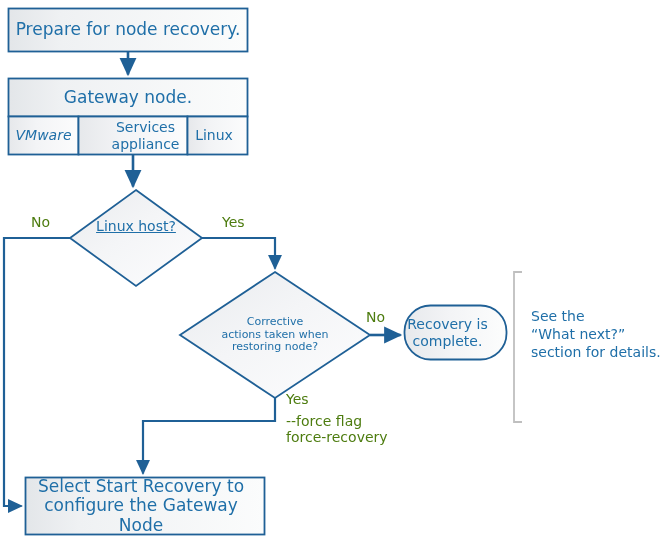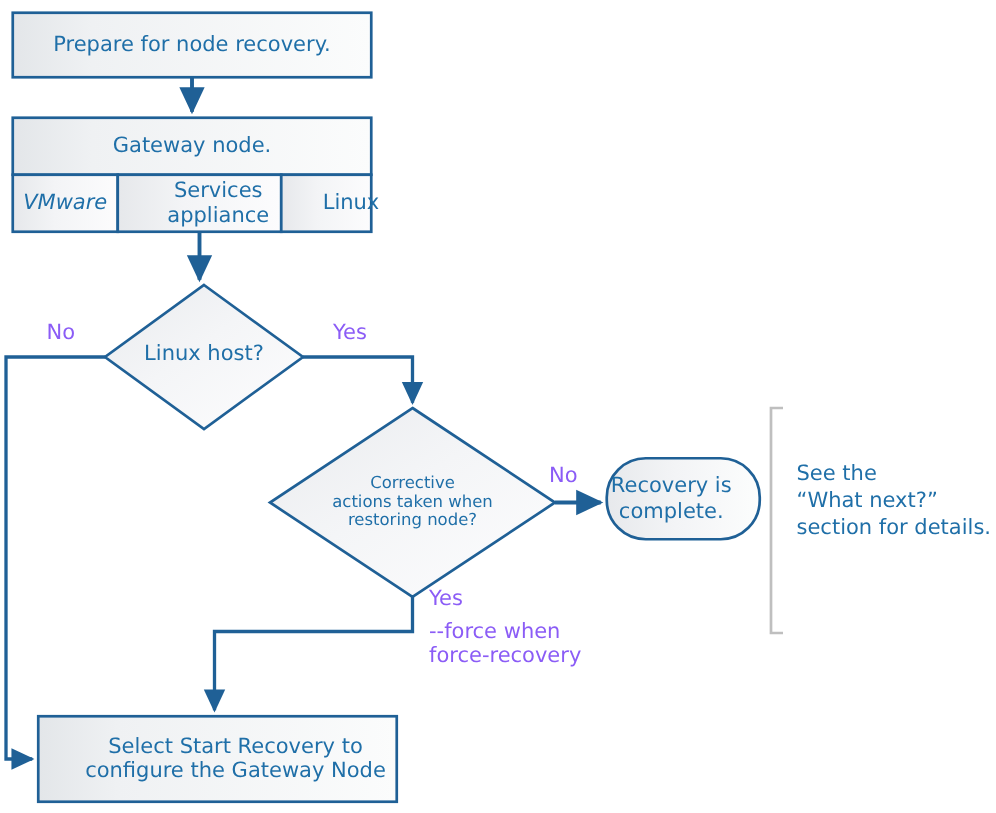--- a/index.html
+++ b/index.html
@@ -32,32 +32,32 @@
     align-items: center;
     justify-content: center;
     text-align: center;
     color: #1F6FA8;
     line-height: 1.15;
     pointer-events: none;
     white-space: pre-line;
   }
   .edge-label {
     position: absolute;
-    color: #8b5cf6;
+    color: #4d7c0f;
     line-height: 1.15;
     white-space: pre-line;
   }
   .note-text {
     position: absolute;
     color: #1F6FA8;
     line-height: 1.30;
     white-space: pre-line;
   }
   
-  .t15 { font-size: 14px; }
+  .t15 { font-size: 17px; }
   .t14 { font-size: 14px; }
   .t13 { font-size: 11px; }
 </style>
 </head>
 <body>
 
 <div id="flow-root">
 
   <svg class="flow-svg" viewBox="0 0 664 542">
     <defs>
@@ -119,42 +119,42 @@
 
   <div class="node-label t15" style="left:8px; top:8px; width:240px; height:44px;">Prepare for node recovery.</div>
 
   <div class="node-label t15" style="left:8px; top:78px; width:240px; height:39px;">Gateway node.</div>
 
   <div class="node-label t14" style="left:8px; top:116px; width:71px; height:39px;font-style:italic;">VMware</div>
 
   <div class="node-label t14" style="left:79px; top:116px; width:109px; height:39px;margin-left:12px;">Services
 appliance</div>
 
-  <div class="node-label t14" style="left:204px; top:116px; width:60px; height:39px;text-align:center;">Linux</div>
+  <div class="node-label t14" style="left:184px; top:116px; width:60px; height:39px;text-align:center;">Linux</div>
 
-  <div class="node-label t14" style="left:76px; top:222px; width:120px; height:28px;">Linux host?</div>
+  <div class="node-label t14" style="left:76px; top:212px; width:120px; height:28px;text-decoration:underline;">Linux host?</div>
 
   <div class="node-label t13" style="left:186px; top:305px; width:178px; height:60px;">Corrective
 actions taken when
 restoring node?</div>
 
   <div class="node-label t14" style="left:406px; top:306px; width:83px; height:53px;">Recovery is
 complete.</div>
 
-  <div class="node-label t15" style="left:26px; top:478px; width:238px; height:56px;padding-left:12px;">Select Start Recovery to
+  <div class="node-label t15" style="left:10px; top:478px; width:238px; height:56px;padding-left:12px;">Select Start Recovery to
 configure the Gateway Node</div>
 
   <div class="edge-label t14" style="left:31px; top:214px;">No</div>
 
   <div class="edge-label t14" style="left:222px; top:214px;">Yes</div>
 
   <div class="edge-label t14" style="left:366px; top:309px;">No</div>
 
   <div class="edge-label t14" style="left:286px; top:391px;">Yes</div>
 
-  <div class="edge-label t14" style="left:286px; top:413px;">--force when
+  <div class="edge-label t14" style="left:286px; top:413px;">--force flag
 force-recovery</div>
 
   <div class="note-text t14" style="left:531px; top:307px; width:130px;">See the
 “What next?”
 section for details.</div>
 
 </div>
 
 </body></html>

